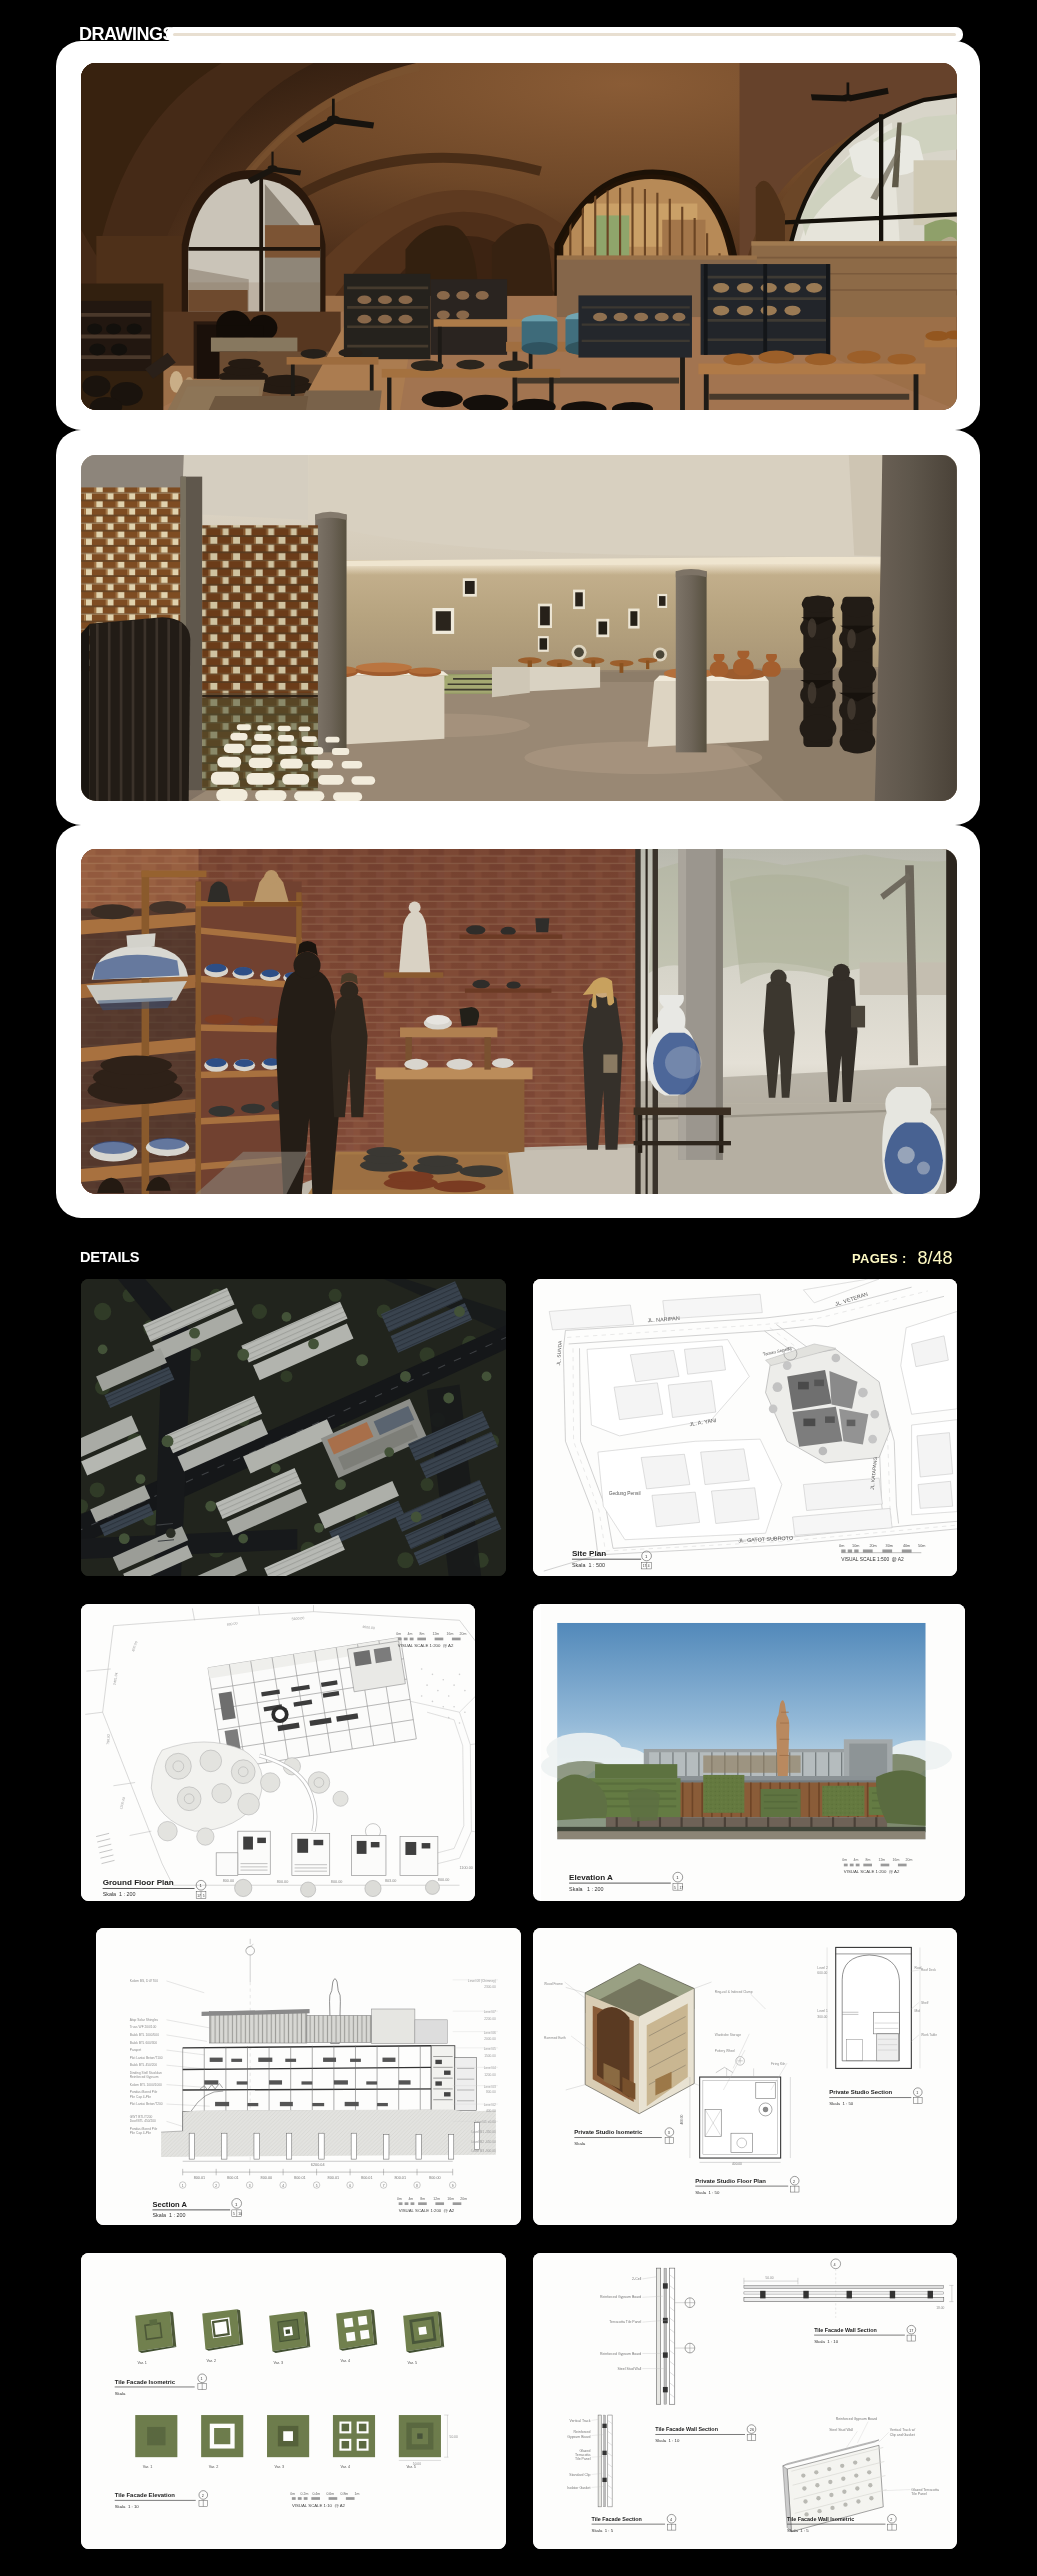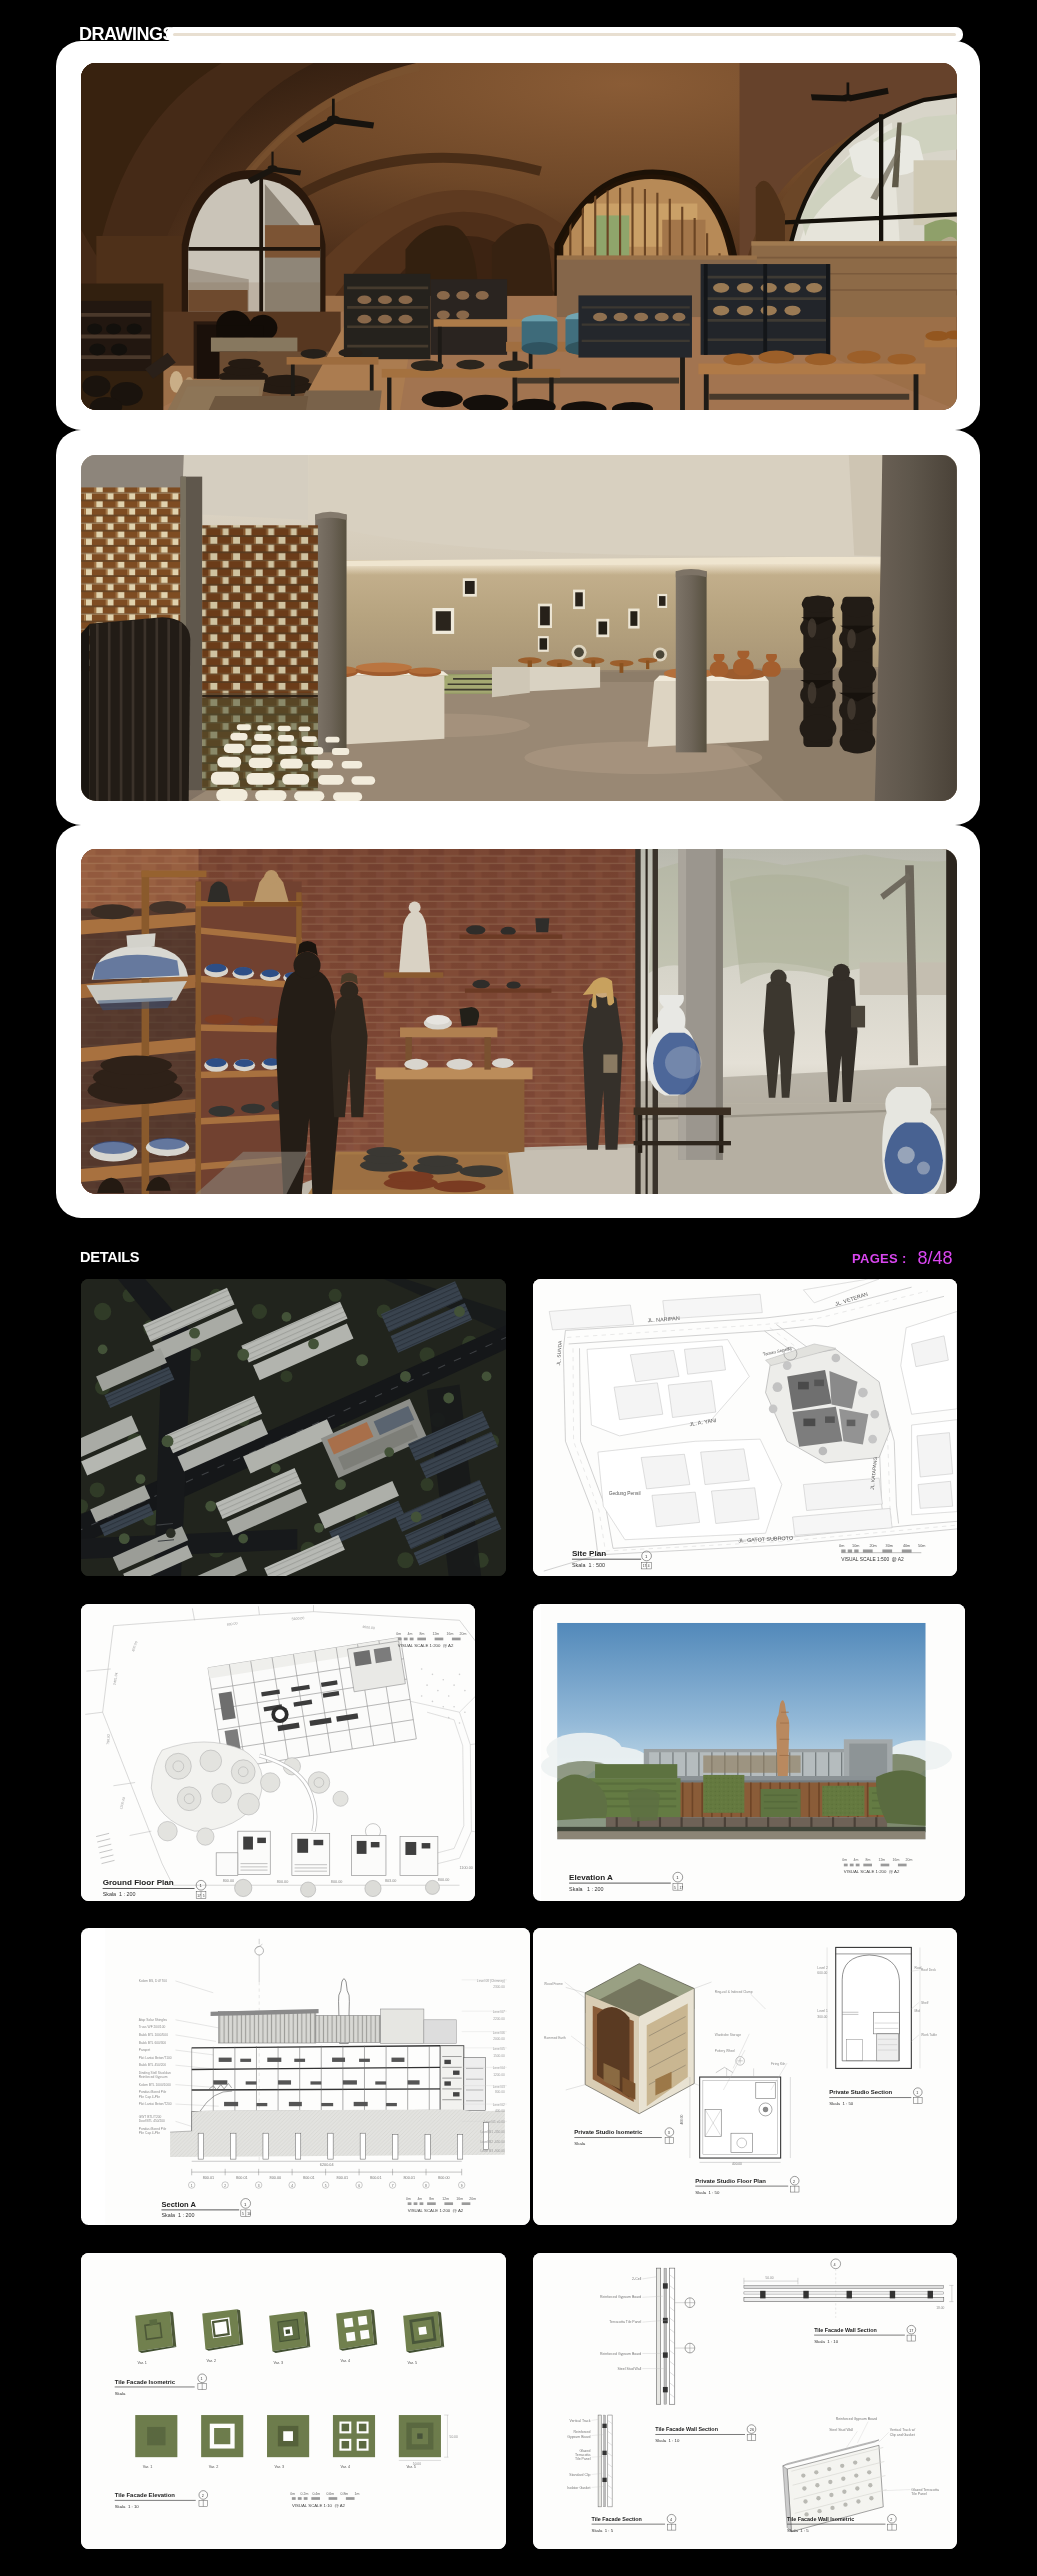--- a/index.html
+++ b/index.html
@@ -785,21 +785,21 @@
 <path d="M950,246 l-6,44 q6,8 10,2 Z" fill="#c8a15e"></path>
 <rect x="966" y="380" width="26" height="34" fill="#8a7a62"></rect>
 </g>
 
 <path d="M212,638 L300,560 L420,560 L380,638 Z" fill="#8b8278" opacity=".6"></path>
 </svg>
 </div>
 
 <div class="abs" style="left:80px;top:1250px;color:#fff;font-weight:bold;font-size:14.6px;line-height:14.6px;letter-spacing:-0.3px;">DETAILS</div>
 
-<div class="abs" style="left:852px;top:1249px;color:#d946ef;font-size:13px;line-height:18.4px;"><b style="font-size:13px;letter-spacing:0.3px;vertical-align:1.1px;">PAGES :</b>&nbsp;&nbsp;&nbsp;<span style="font-size:18px;">8/48</span></div>
+<div class="abs" style="left:852px;top:1249px;color:#fef9c3;font-size:13px;line-height:18.4px;"><b style="font-size:13px;letter-spacing:0.3px;vertical-align:1.1px;">PAGES :</b>&nbsp;&nbsp;&nbsp;<span style="font-size:18px;">8/48</span></div>
 
 <div class="gcard" style="left:81px;top:1279px;width:425px;height:297px;background:#23261f;" id="gA">
 <svg width="425" height="297" viewBox="0 0 786 549">
 <defs>
 <pattern id="gApanel" width="10" height="8" patternUnits="userSpaceOnUse">
  <rect width="10" height="8" fill="#39434e"></rect>
           <rect width="10" height="2" fill="#2b333c"></rect>
 </pattern>
 <pattern id="gAroof" width="12" height="9" patternUnits="userSpaceOnUse">
  <rect width="12" height="9" fill="#b7b9b4"></rect>
@@ -1367,21 +1367,21 @@
           <text x="600" y="476">8m</text>
           <text x="624" y="476">12m</text>
           <text x="650" y="476">16m</text>
           <text x="674" y="476">20m</text>
 </g>
 <text x="560" y="498" font-size="8" fill="#444" font-family="Liberation Sans, sans-serif">VISUAL SCALE 1:200&nbsp;&nbsp;@ A2</text>
 </g>
 </svg>
 </div>
 
-<div class="gcard" style="left:81px;top:1928px;width:425px;height:297px;padding-left:24px;" id="gE">
+<div class="gcard" style="left:96px;top:1928px;width:425px;height:297px;" id="gE">
 <svg width="425" height="297" viewBox="0 0 786 550">
 <rect width="786" height="550" fill="#fdfdfc"></rect>
 <defs>
 <pattern id="gEhatch" width="7" height="7" patternUnits="userSpaceOnUse">
  <rect width="7" height="7" fill="#e3e3e0"></rect>
           <path d="M0,7 L7,0" stroke="#cfcfcb" stroke-width="1"></path>
 </pattern>
 <pattern id="gEglz" width="8" height="20" patternUnits="userSpaceOnUse">
  <rect width="8" height="20" fill="#d8d8d4"></rect>
           <rect x="3" width="2" height="20" fill="#9a9a96"></rect>

